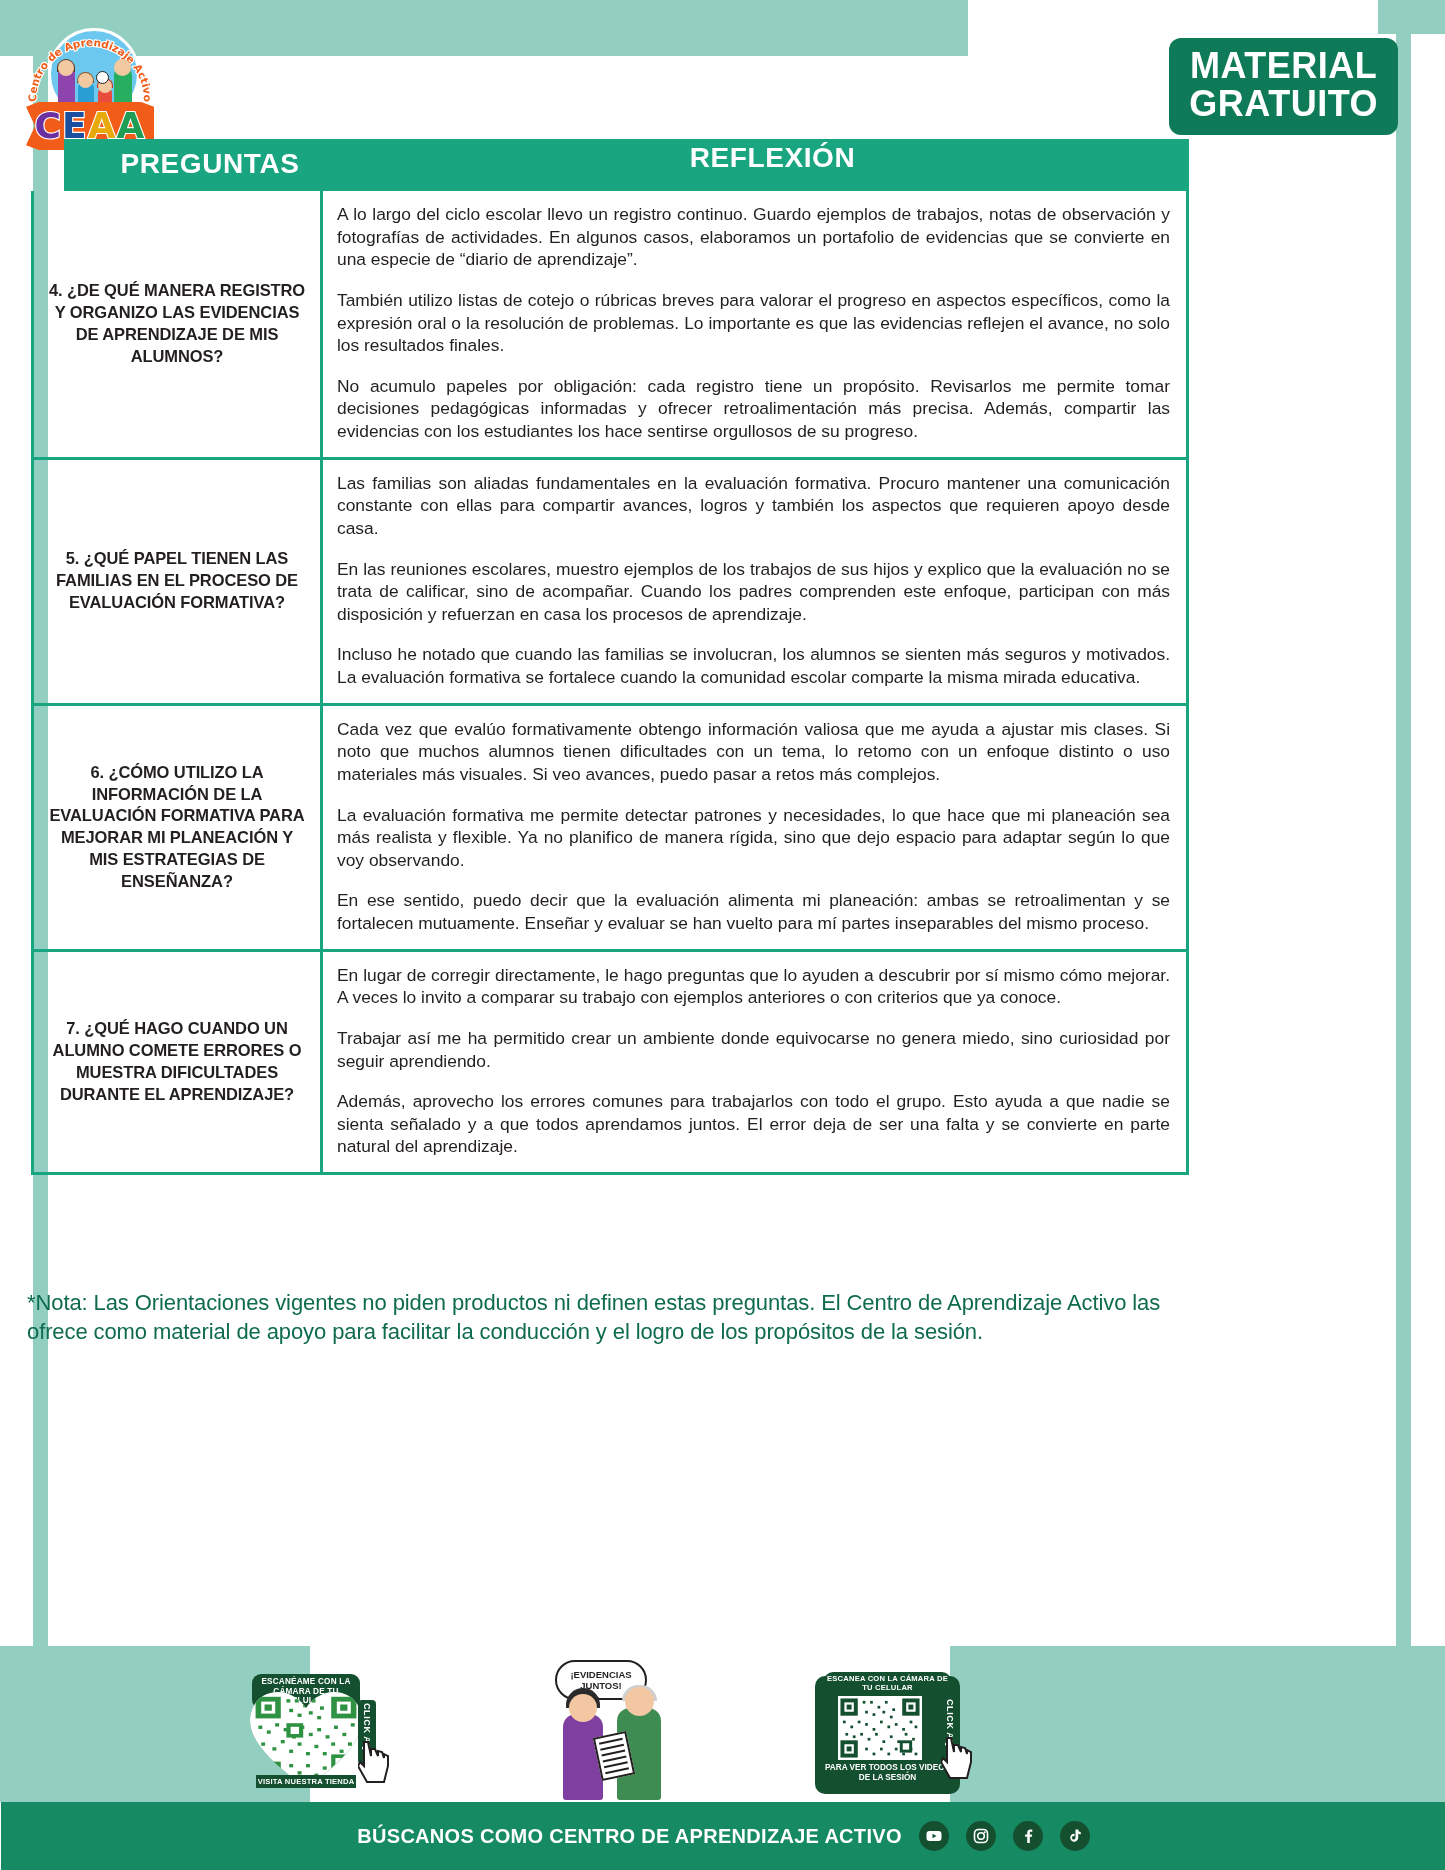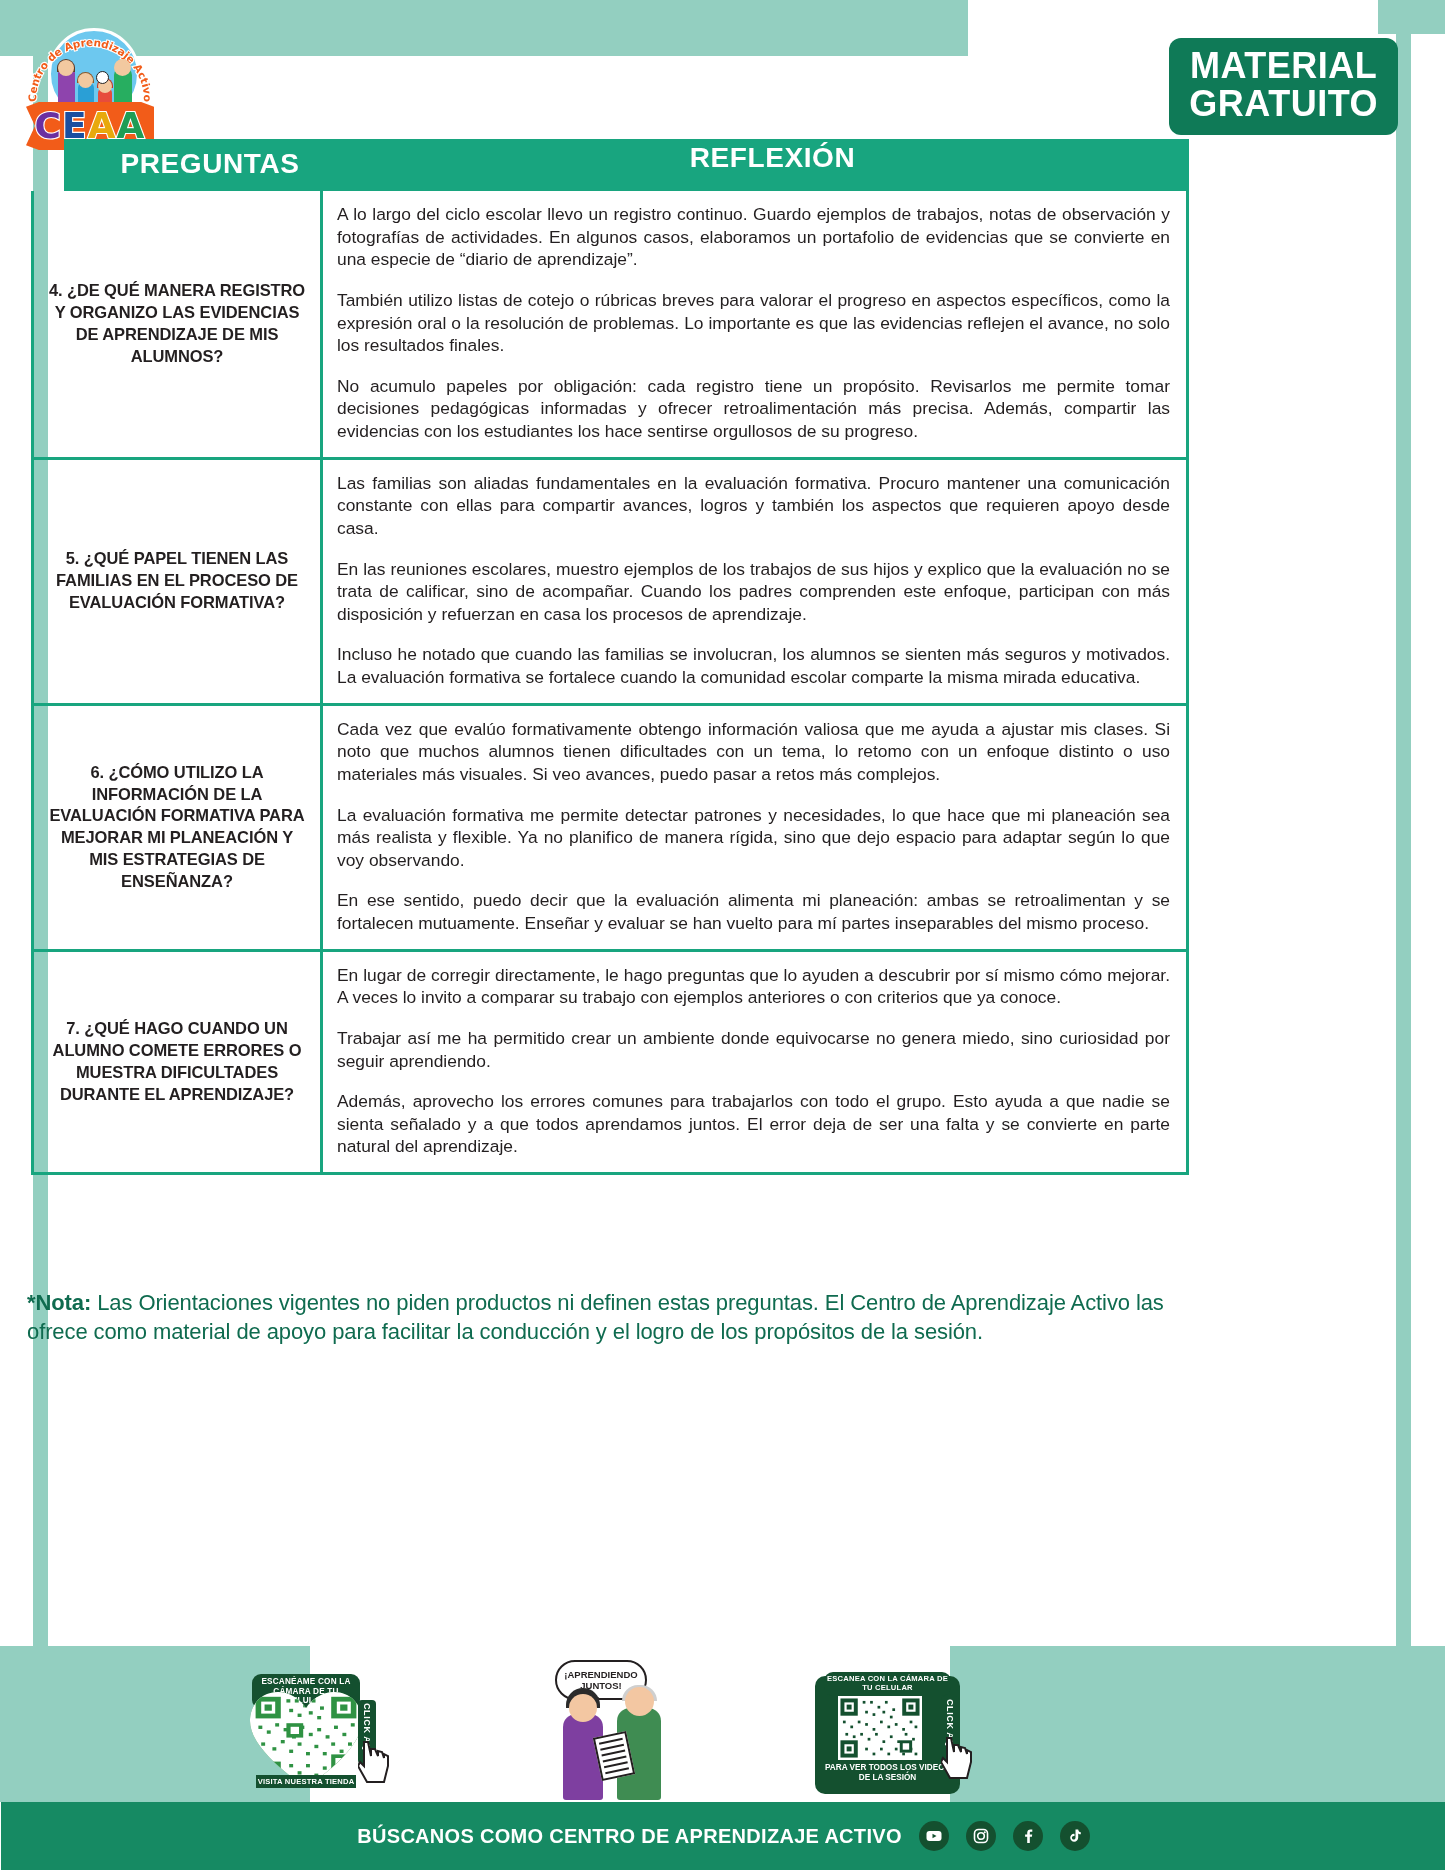--- a/index.html
+++ b/index.html
@@ -87,21 +87,21 @@
     font-family:"Liberation Sans", sans-serif;
   }
   .cell-a p { margin-bottom:18px; }
   .cell-a p:last-child { margin-bottom:2px; }
 
   
   .nota {
     position:absolute; left:27px; top:1289px; width:1168px;
     color:#0f6b4f; font-size:22px; line-height:1.30; letter-spacing:-0.1px;
   }
-  .nota b { font-weight:700; }
+  .nota b { font-weight:400; }
 
   .qr-cap {
     position:absolute; background:#14502f; color:#fff; border-radius:9px;
     font-weight:800; text-align:center; line-height:1.18; letter-spacing:0.2px;
   }
   .qr-left-cap { left:252px; top:1674px; width:108px; font-size:8.2px; padding:3px 2px; }
   .heart-qr {
     position:absolute; left:250px; top:1692px; width:112px; height:96px;
     background:#2f9243;
     clip-path: path("M56 96 C 20 70, 0 48, 0 29 C 0 12, 12 0, 28 0 C 40 0, 50 7, 56 16 C 62 7, 72 0, 84 0 C 100 0, 112 12, 112 29 C 112 48, 92 70, 56 96 Z");
@@ -324,21 +324,21 @@
   </div>
   <div class="tienda-cap">VISITA NUESTRA TIENDA</div>
   <div class="click-tab click-left">CLICK AQUÍ</div>
   <div class="cursor" style="left:358px; top:1740px;">
     <svg width="34" height="44" viewBox="0 0 34 44">
       <path d="M6 2 L6 26 L2 22 L0 26 L9 42 L26 42 L30 26 L30 16 L26 14 L26 18 L24 12 L20 11 L20 16 L17 9 L13 9 L13 16 L10 2 Z" fill="#ffffff" stroke="#231f20" stroke-width="2"></path>
     </svg>
   </div>
 
   <div class="people-ill">
-    <div class="bubble">¡APRENDIENDO JUNTOS!</div>
+    <div class="bubble">¡EVIDENCIAS JUNTOS!</div>
     <div class="pl pl-w"></div>
       <div class="pl-w-hair"></div>
       <div class="pl-w-h"></div>
     <div class="pl pl-m"></div>
       <div class="pl-m-hair"></div>
       <div class="pl-m-h"></div>
     <div class="paper">
         <i></i>
         <i></i>
         <i></i>

